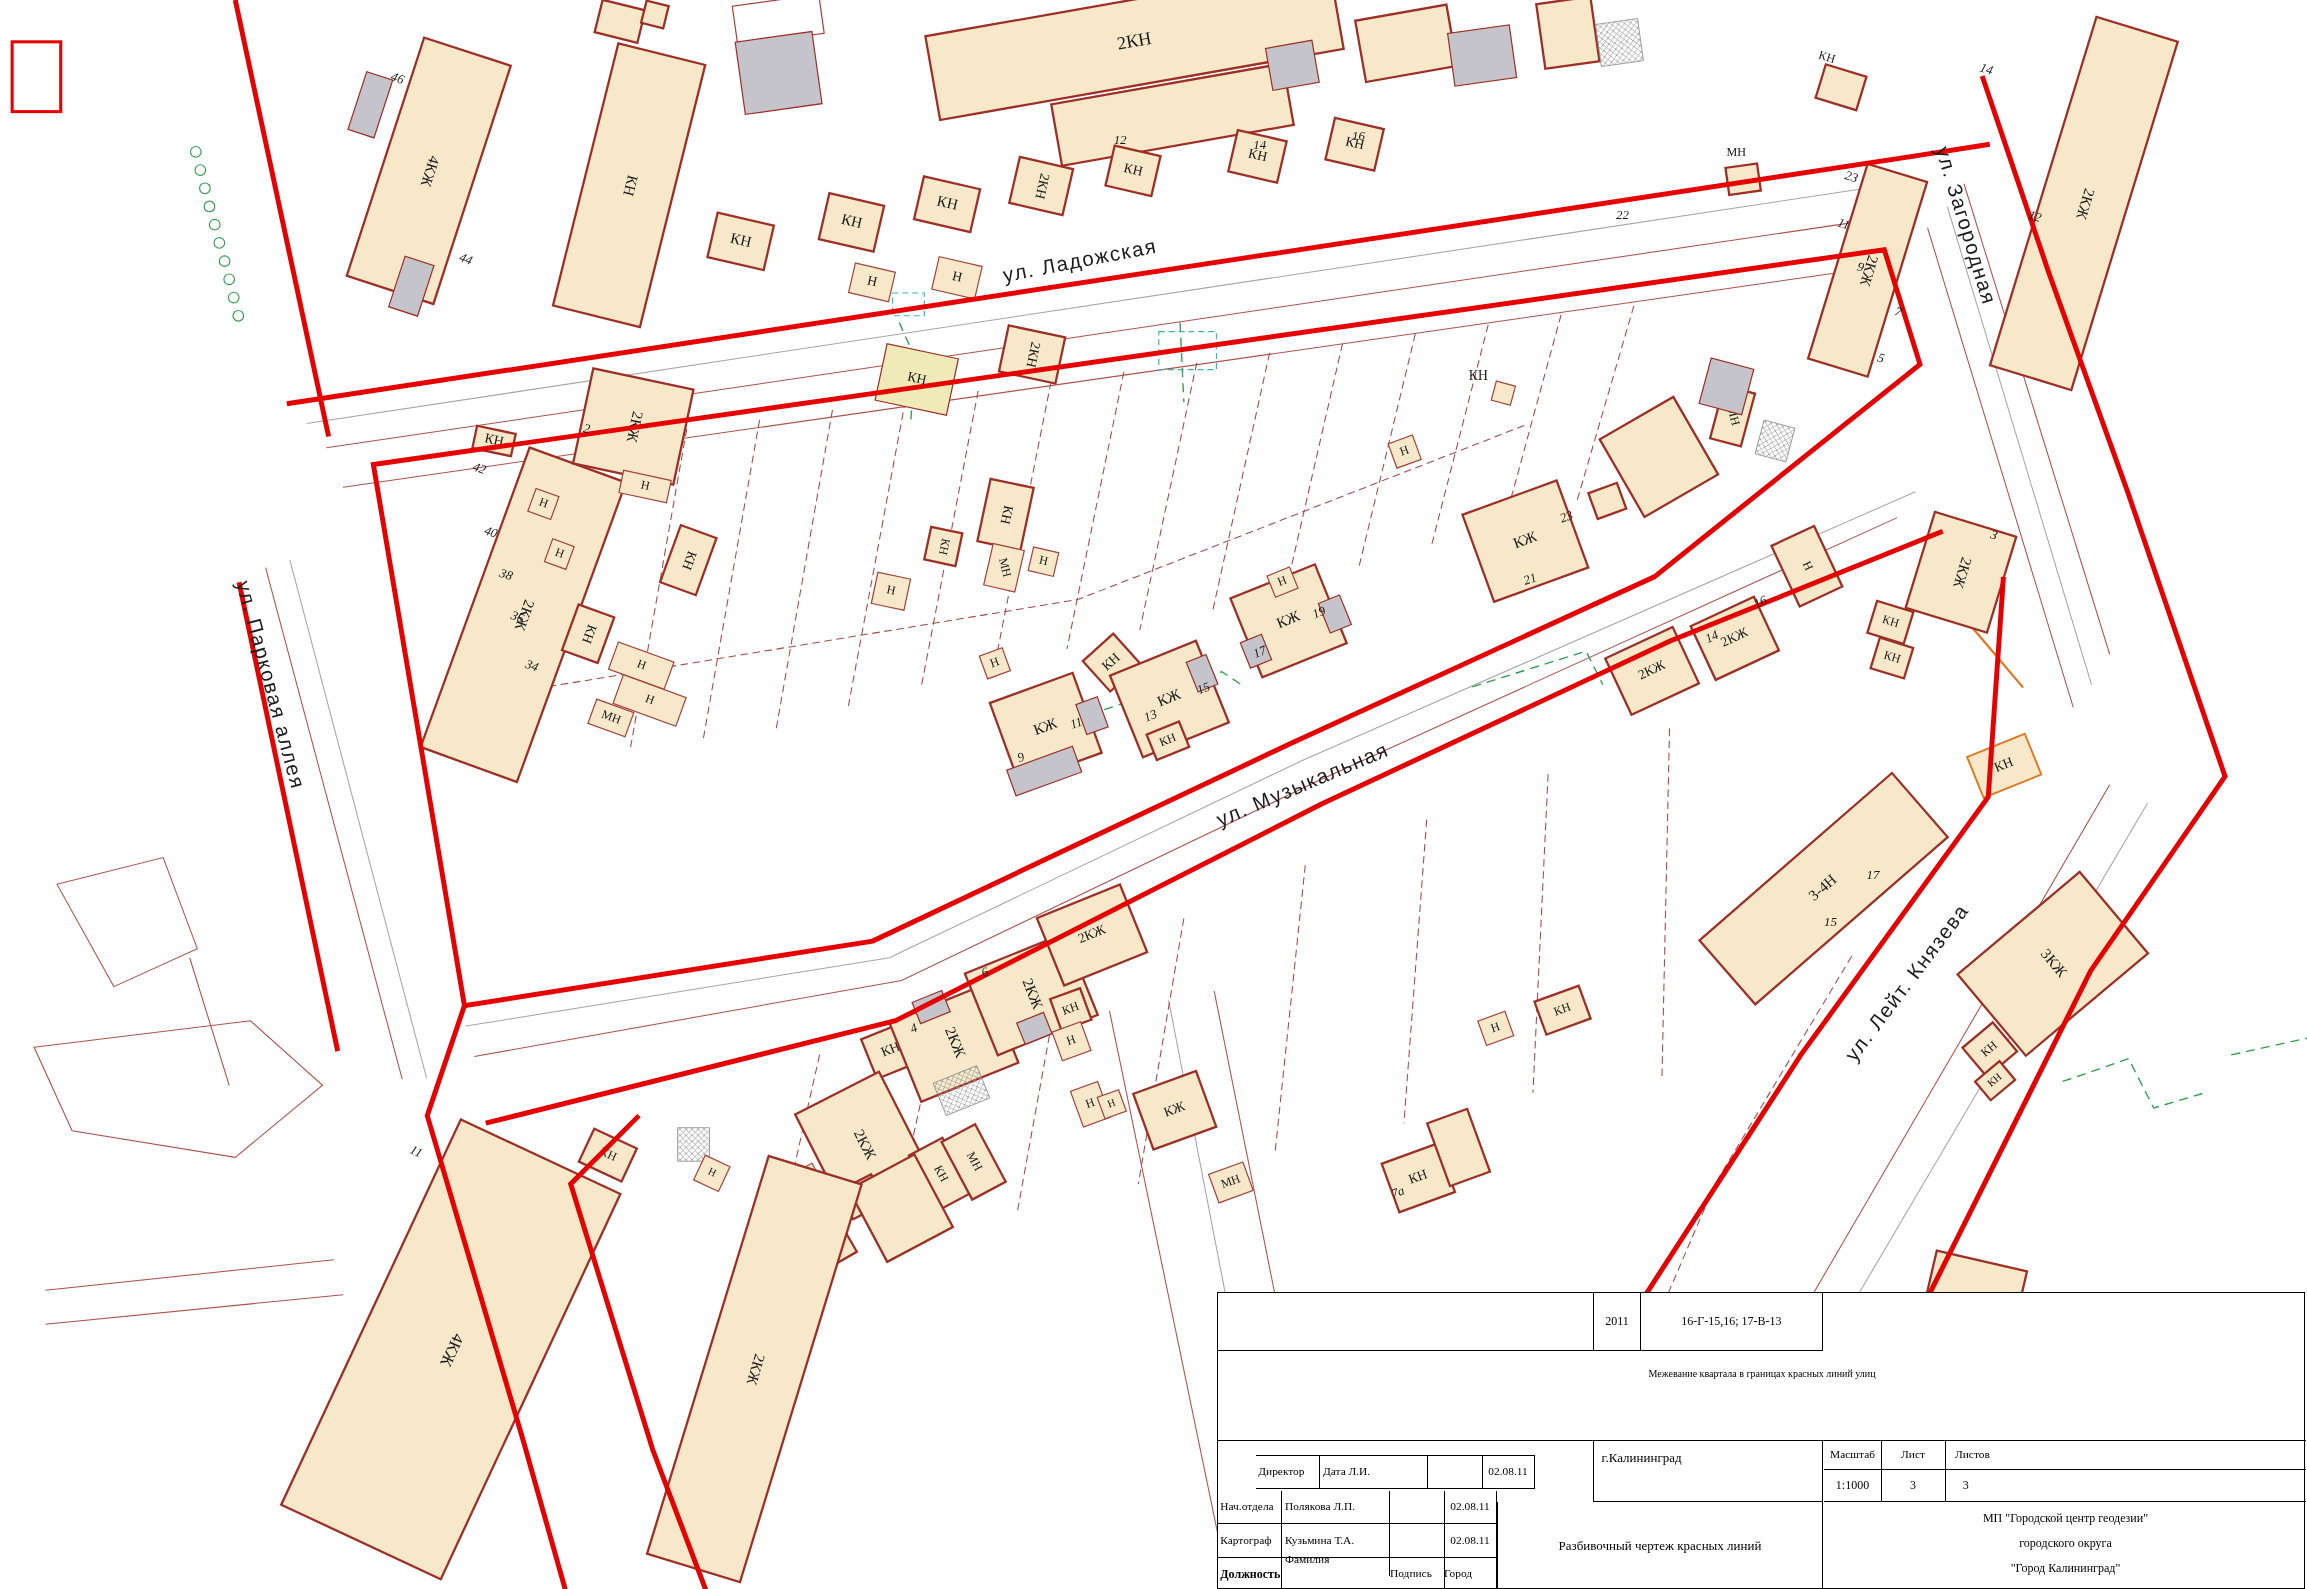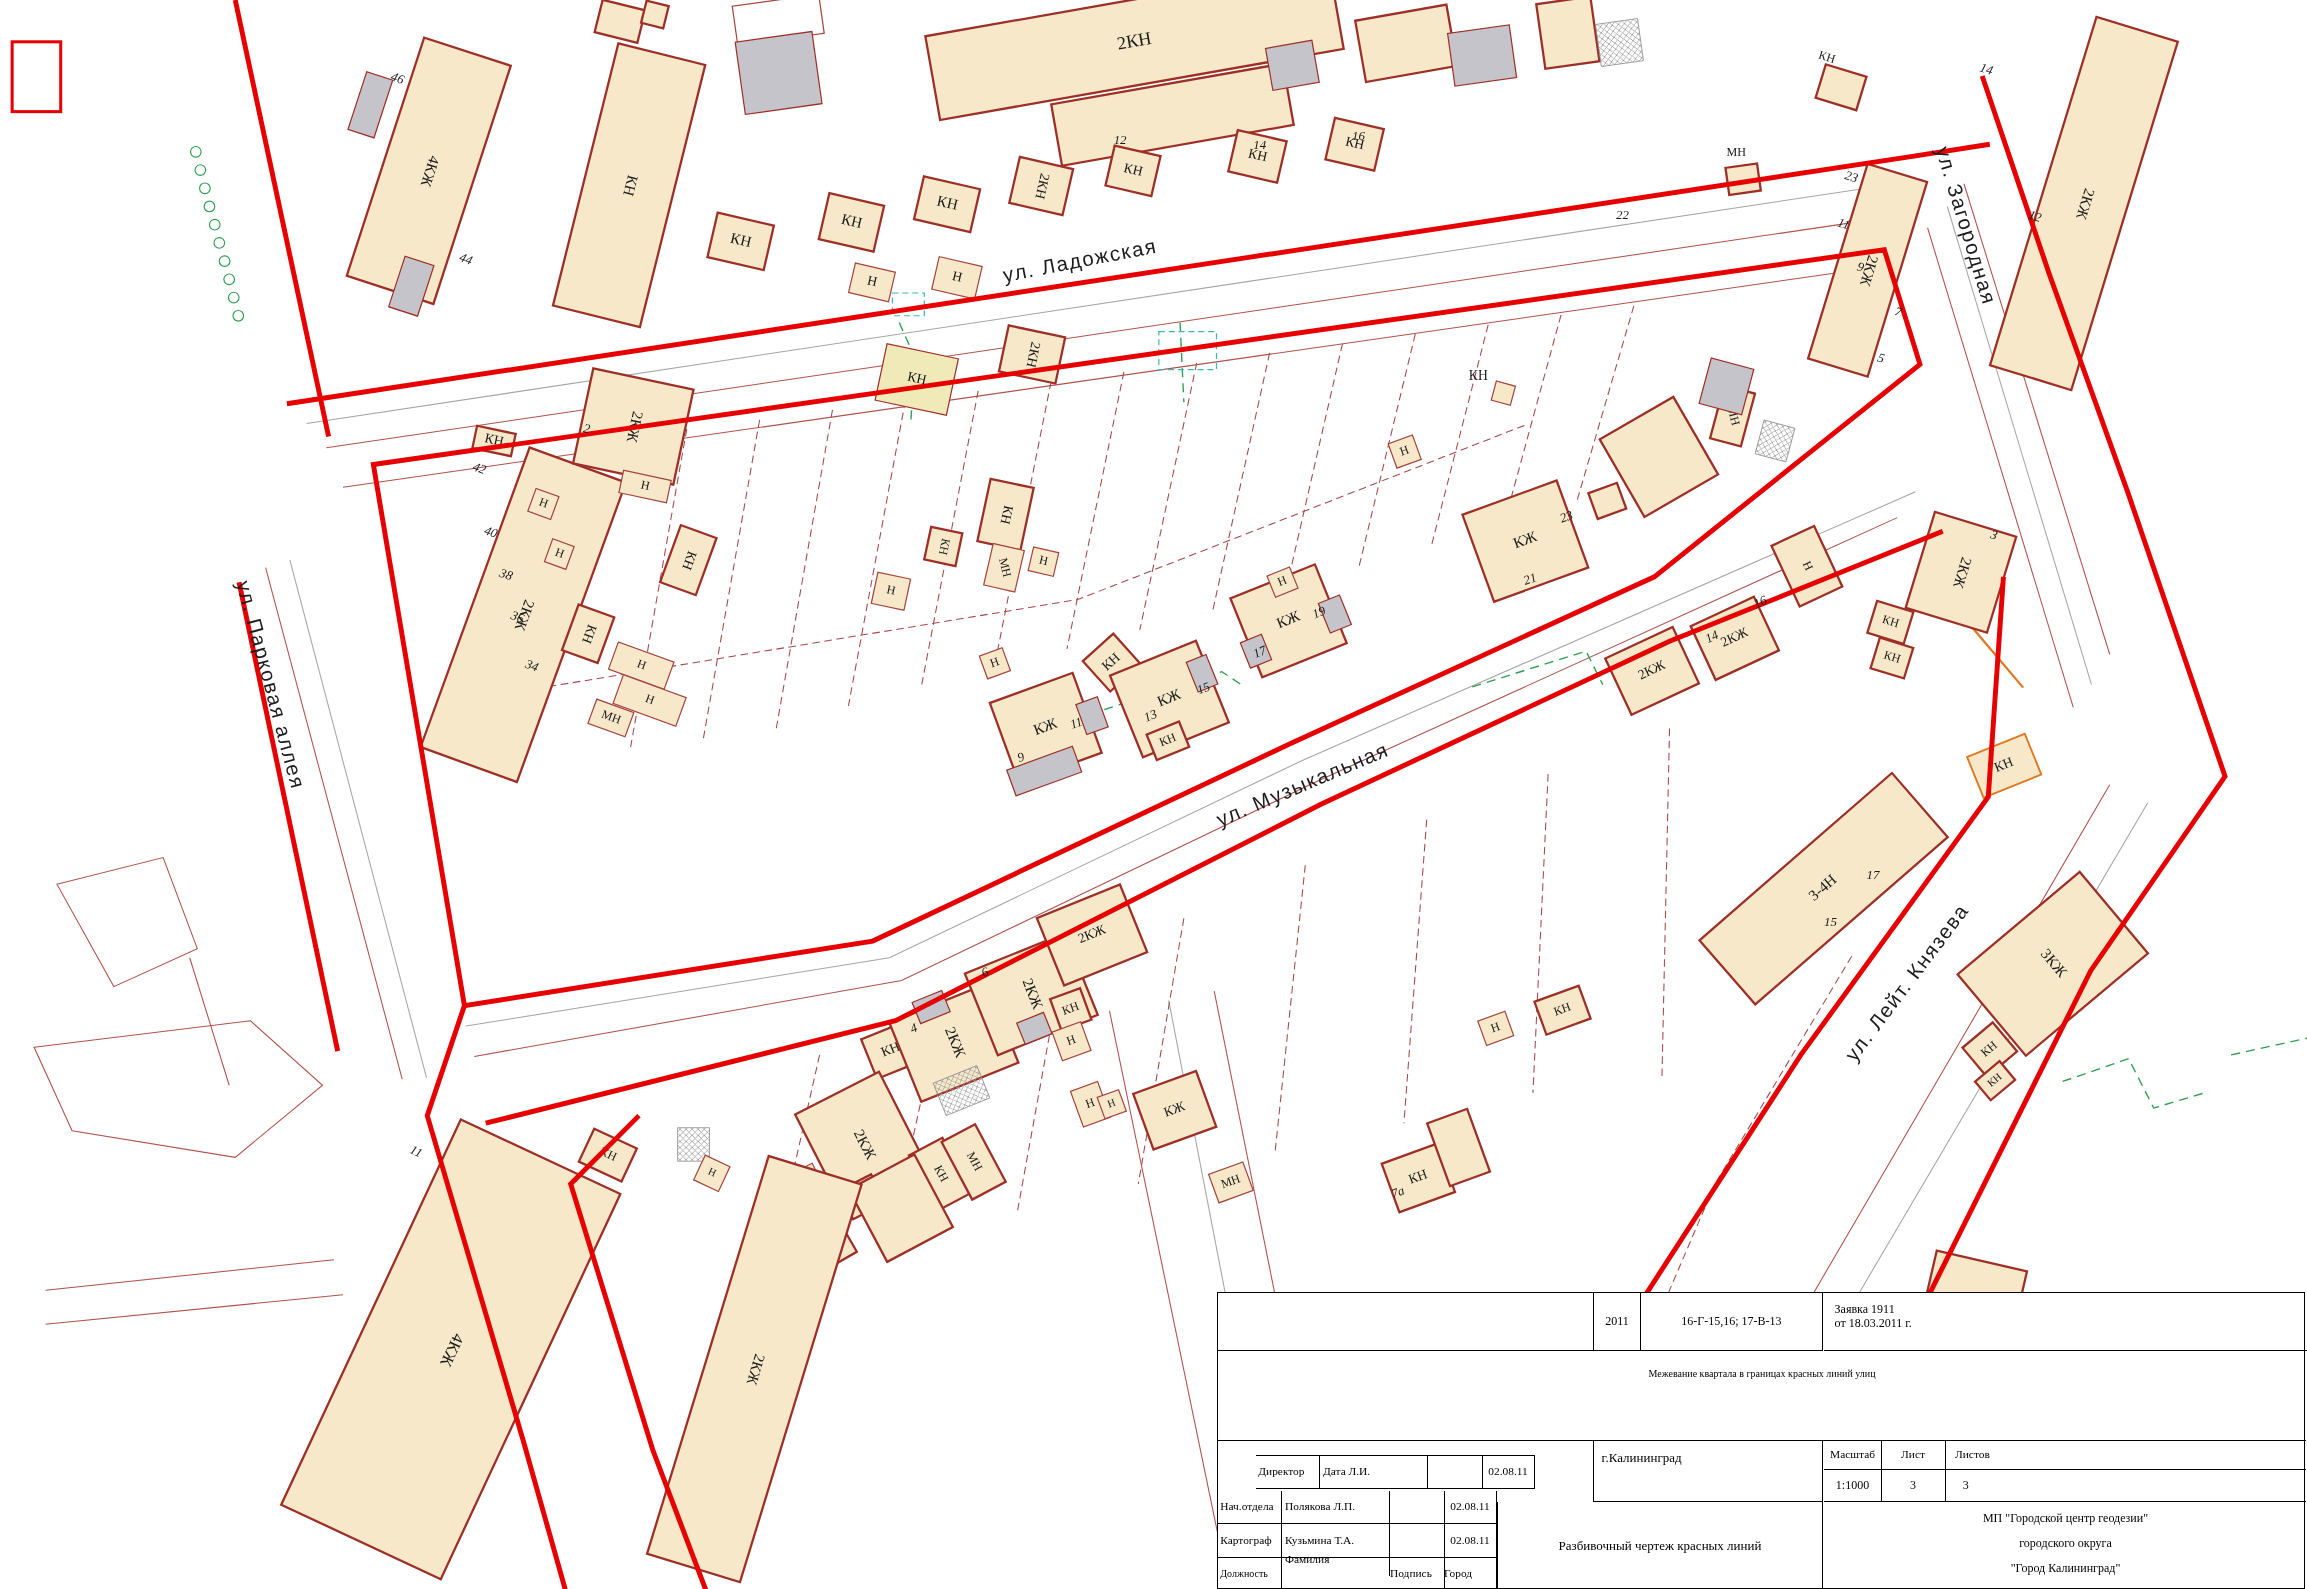--- a/index.html
+++ b/index.html
@@ -331,24 +331,20 @@
       <text x="348" y="905" text-anchor="middle" font-family="&quot;Liberation Sans&quot;,sans-serif" font-size="27" letter-spacing="2" fill="#1c1c1c" transform="rotate(75 348 905)">ул. Парковая аллея</text>
       <text x="1720" y="1042" text-anchor="middle" font-family="&quot;Liberation Sans&quot;,sans-serif" font-size="27" letter-spacing="2" fill="#1c1c1c" transform="rotate(-23 1720 1042)">ул. Музыкальная</text>
       <text x="2520" y="1300" text-anchor="middle" font-family="&quot;Liberation Sans&quot;,sans-serif" font-size="27" letter-spacing="2" fill="#1c1c1c" transform="rotate(-53 2520 1300)">ул. Лейт. Князева</text>
     </svg>
 
   <div class="tb">
 
     <div class="cell br bb" style="left:0;top:0;width:376px;height:58px;"></div>
     <div class="cell br bb ctr" style="left:376px;top:0;width:47px;height:58px;">2011</div>
     <div class="cell br bb ctr" style="left:423px;top:0;width:182px;height:58px;">16-Г-15,16; 17-В-13</div>
-    <div class="cell bb" style="left:606px;top:0;width:483px;height:58px;padding:9px 0 0 10.6px;">
-      <div>Заявка 1911</div>
-      <div>от 18.03.2011 г.</div>
-    </div>
 
     <div class="cell bb" style="left:0;top:58px;width:1088px;height:90px;padding-top:16.7px;text-align:center;font-size:10px;">
       <div style="margin-bottom:18px;">Межевание квартала в границах красных линий улиц</div>
     </div>
 
     <div class="cell br" style="left:0;top:148px;width:376px;height:61px;"></div>
     <div class="cell br bb" style="left:376px;top:148px;width:229px;height:61px;padding:9px 0 0 7.6px;font-size:13px;">г.Калининград</div>
     <div class="cell br bb ctr" style="left:606px;top:148px;width:58px;height:29px;font-size:11.4px;">Масштаб</div>
     <div class="cell br bb ctr" style="left:663px;top:148px;width:65px;height:29px;font-size:11.4px;">Лист</div>
     <div class="cell bb" style="left:728px;top:148px;width:360px;height:29px;padding:6.8px 0 0 9px;font-size:11.4px;">Листов</div>
@@ -371,19 +367,19 @@
     <div class="cell br bb vctr" style="left:0;top:198px;width:64px;height:33px;font-size:11.4px;padding-left:2.3px;">Нач.отдела</div>
     <div class="cell br bb vctr" style="left:64px;top:198px;width:108px;height:33px;font-size:11.4px;padding-left:3px;">Полякова Л.П.</div>
     <div class="cell br bb" style="left:172px;top:198px;width:55px;height:33px;"></div>
     <div class="cell br bb ctr" style="left:226px;top:198px;width:53px;height:33px;font-size:11.4px;">02.08.11</div>
 
     <div class="cell br bb vctr" style="left:0;top:231px;width:64px;height:34px;font-size:11.4px;padding-left:2.3px;">Картограф</div>
     <div class="cell br bb vctr" style="left:64px;top:231px;width:108px;height:34px;font-size:11.4px;padding-left:3px;">Кузьмина Т.А.</div>
     <div class="cell br bb" style="left:172px;top:231px;width:55px;height:34px;"></div>
     <div class="cell br bb ctr" style="left:226px;top:231px;width:53px;height:34px;font-size:11.4px;">02.08.11</div>
 
-    <div class="cell br vctr" style="left:0;top:265px;width:64px;height:32px;font-size:10px;padding-left:2.3px;">Должность</div>
+    <div class="cell br vctr" style="left:0;top:265px;width:64px;height:32px;font-size:12px;padding-left:2.3px;font-weight:bold;">Должность</div>
     <div class="cell br vctr" style="left:64px;top:251px;width:108px;height:32px;font-size:11.4px;padding-left:3px;">Фамилия</div>
     <div class="cell br vctr" style="left:172px;top:265px;width:55px;height:32px;font-size:11.4px;">Подпись</div>
     <div class="cell br vctr" style="left:226px;top:265px;width:53px;height:32px;font-size:11.4px;">Город</div>
   </div>
 </div>
 
 
 </body></html>

